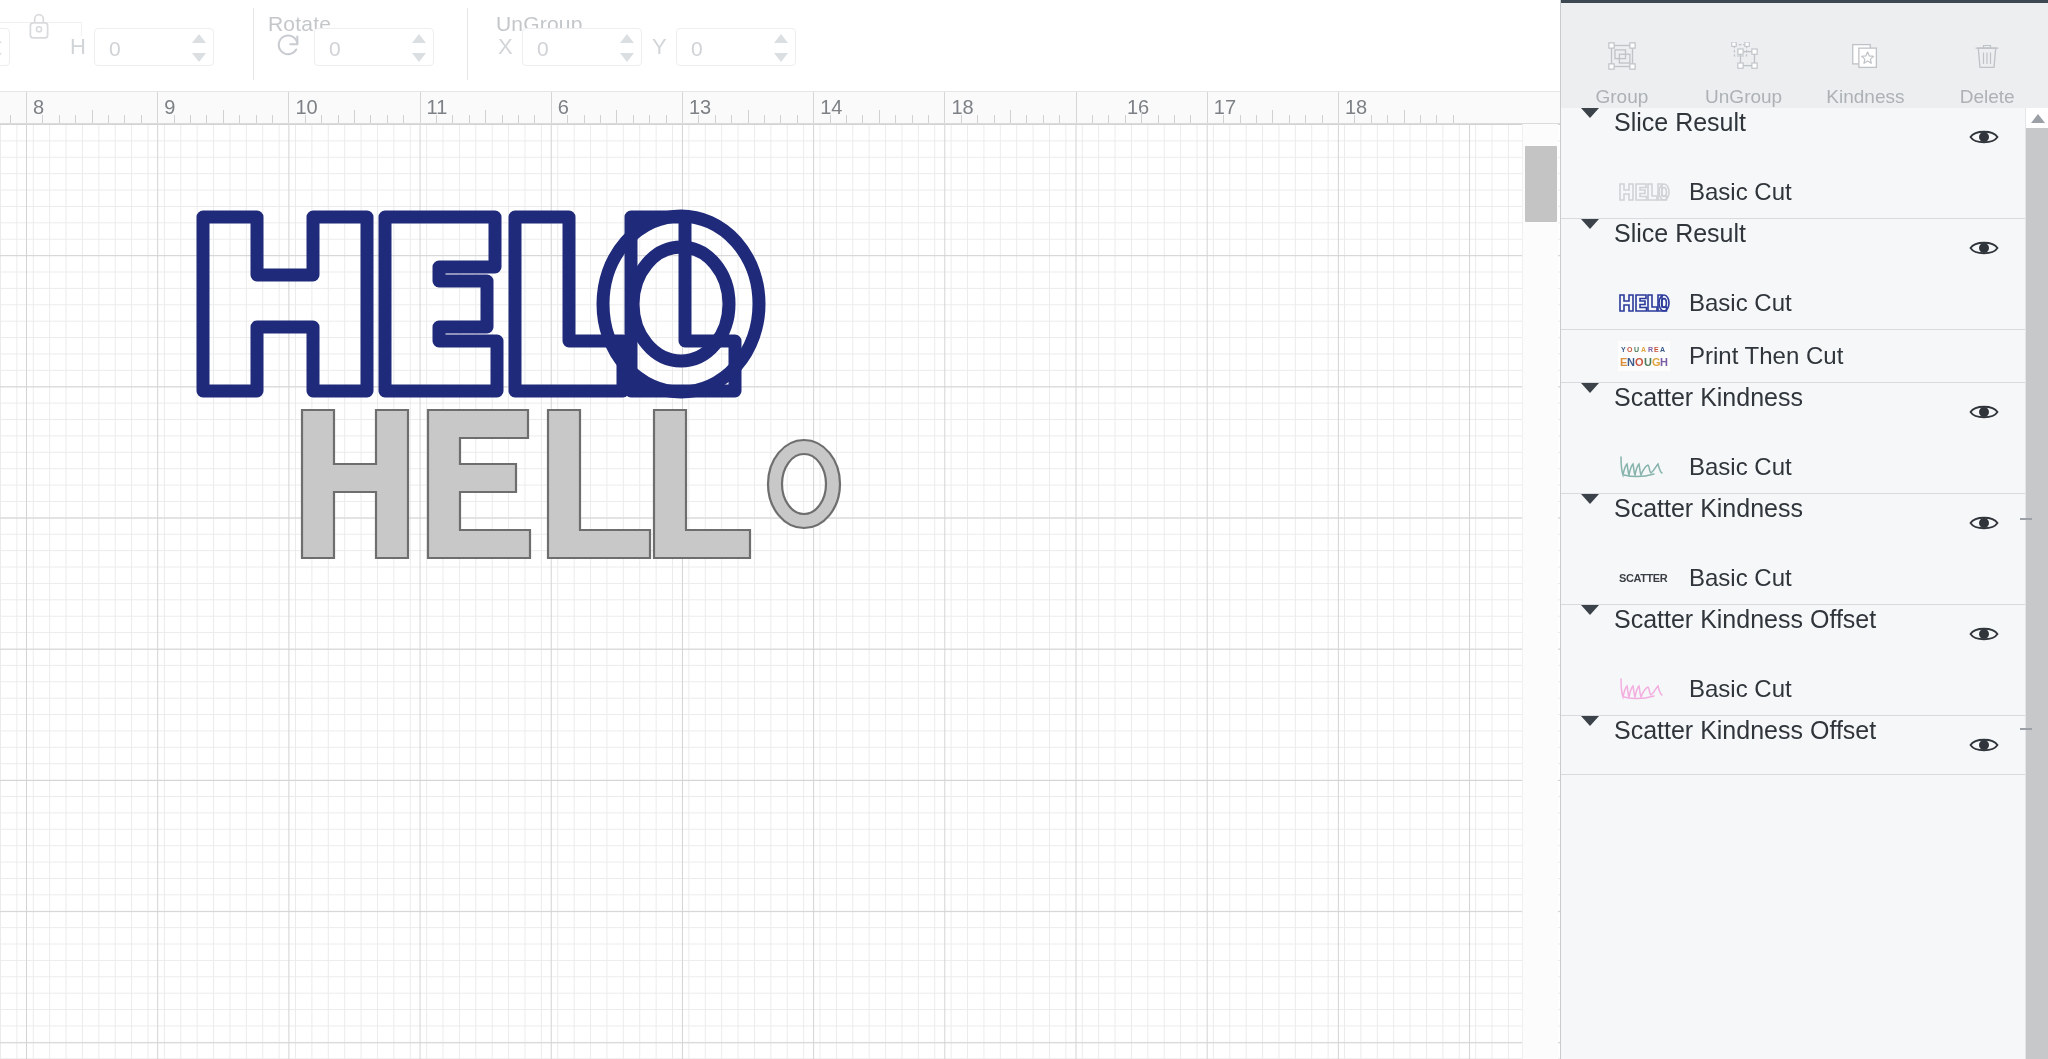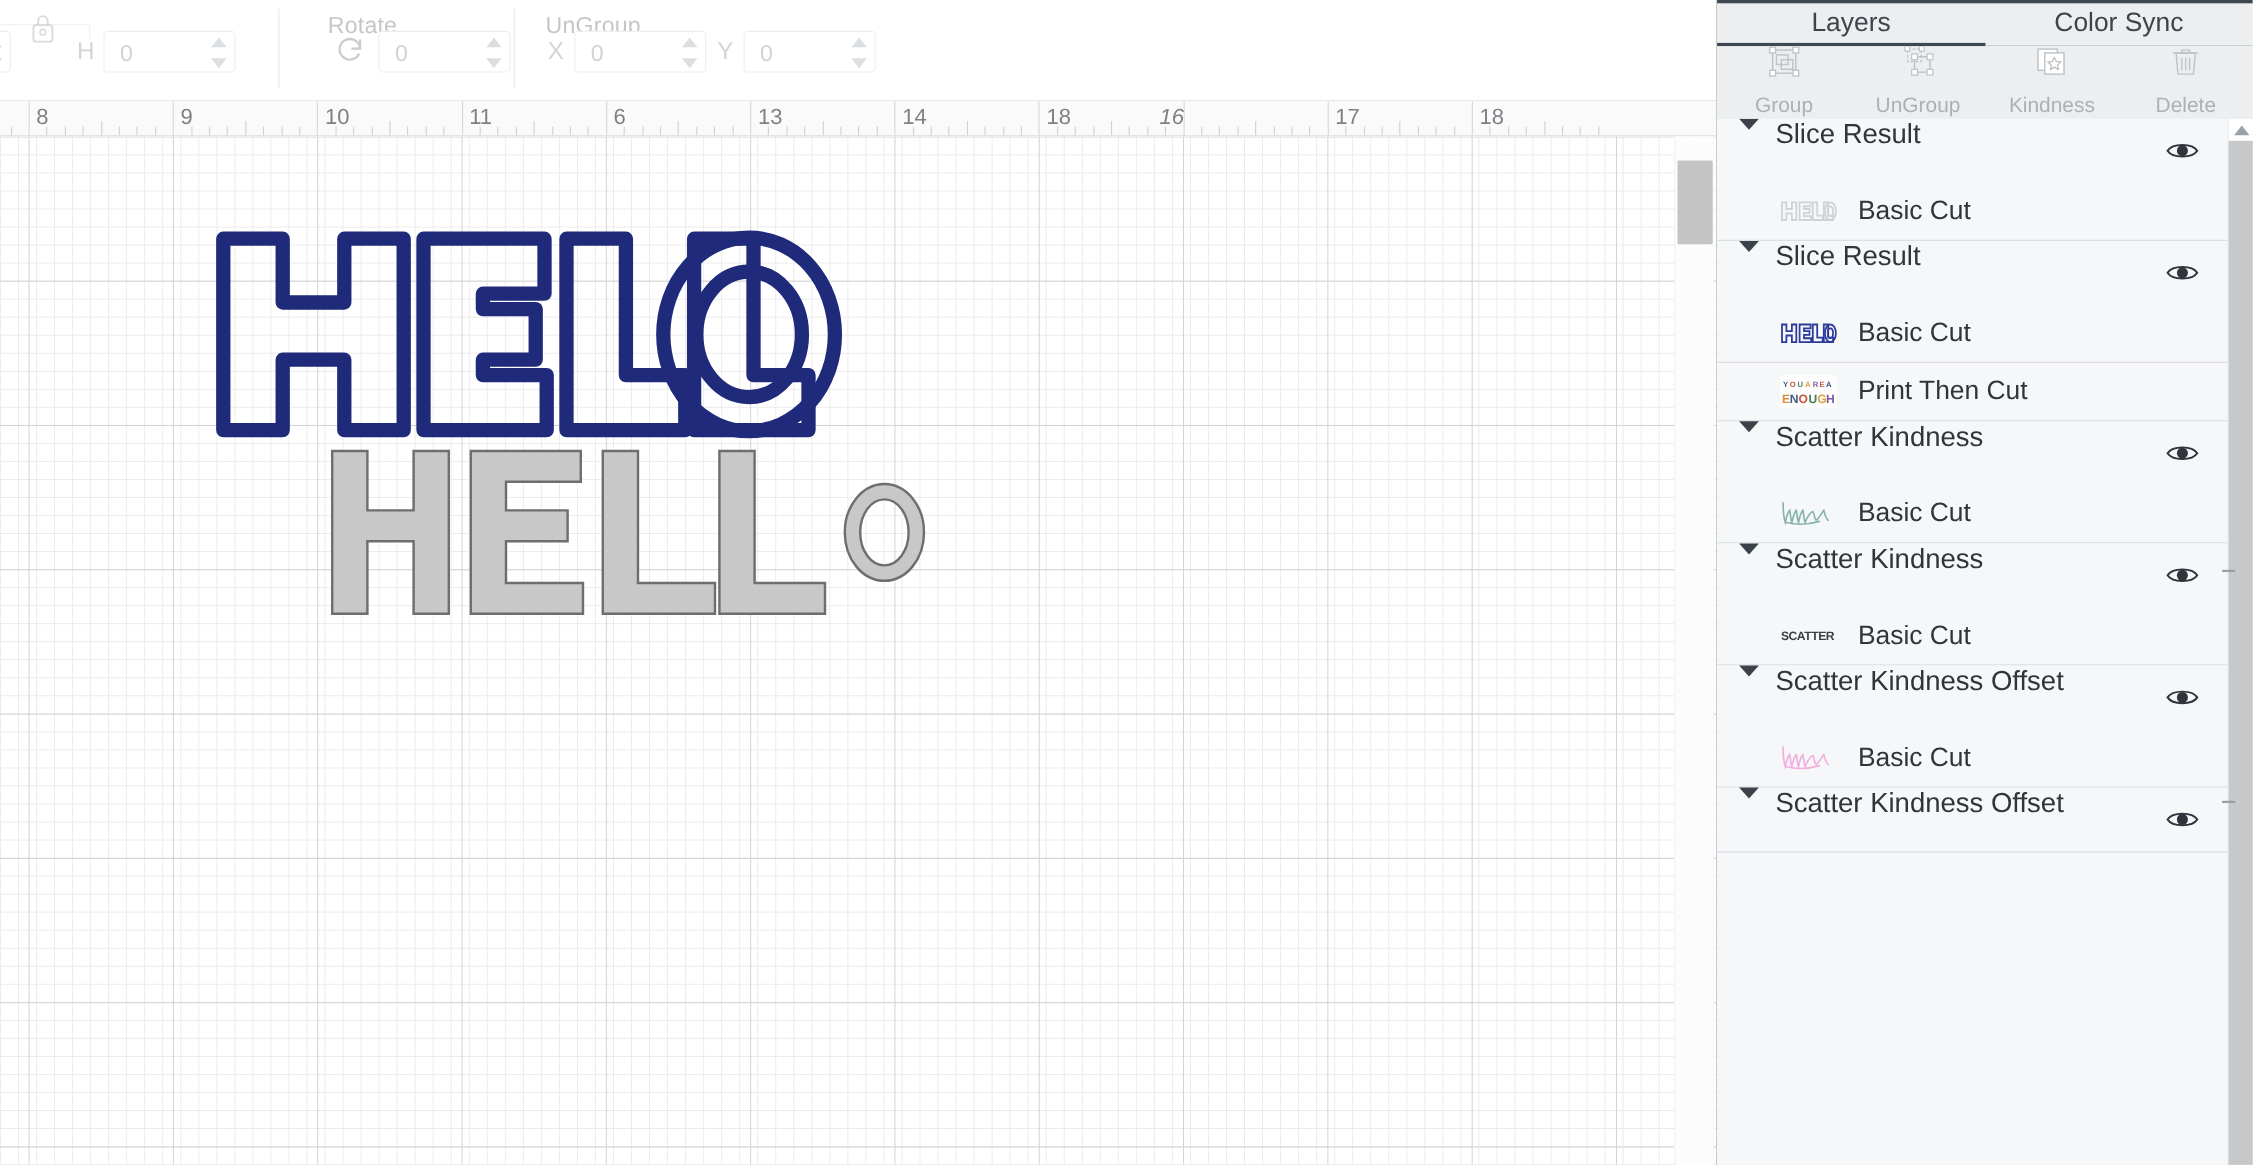--- a/index.html
+++ b/index.html
@@ -273,21 +273,21 @@
         <span class="val">0</span>
         <span class="spin">
             <i class="up"></i>
             <i class="dn"></i>
           </span>
       </div>
     </div>
 
     <div class="tb-divider" style="left:253px"></div>
 
-    <div class="tb-group" style="left:286px;width:200px">
+    <div class="tb-group" style="left:256px;width:200px">
       <span class="tb-group-label" style="left:12px">Rotate</span>
       <svg class="rot-ico" style="left:18px;top:32px" viewBox="0 0 24 24">
         <path d="M20 10 A8 8 0 1 0 19 15" fill="none" stroke="#c9ccd0" stroke-width="1.8" stroke-linecap="round"></path>
         <path d="M20 4 L20 10.5 L14 10.5" fill="none" stroke="#c9ccd0" stroke-width="1.8" stroke-linecap="round" stroke-linejoin="round"></path>
       </svg>
       <div class="num-field" style="left:58px;top:28px;width:120px">
         <span class="val">0</span>
         <span class="spin">
             <i class="up"></i>
             <i class="dn"></i>
@@ -385,21 +385,21 @@
       <div class="r-major" style="left: 944.4px;"></div>
       <div class="r-num" style="left: 951.4px;">18</div>
       <div class="r-tick" style="left: 961px; height: 8px;"></div>
       <div class="r-tick" style="left: 977px; height: 8px;"></div>
       <div class="r-tick" style="left: 994px; height: 8px;"></div>
       <div class="r-tick" style="left: 1010px; height: 13px;"></div>
       <div class="r-tick" style="left: 1026px; height: 8px;"></div>
       <div class="r-tick" style="left: 1043px; height: 8px;"></div>
       <div class="r-tick" style="left: 1059px; height: 8px;"></div>
       <div class="r-major" style="left: 1075.6px;"></div>
-      <div class="r-num" style="left: 1054px; font-style: italic;">16</div>
+      <div class="r-num" style="left: 1127px;">16</div>
       <div class="r-tick" style="left: 1092px; height: 8px;"></div>
       <div class="r-tick" style="left: 1108px; height: 8px;"></div>
       <div class="r-tick" style="left: 1125px; height: 8px;"></div>
       <div class="r-tick" style="left: 1141px; height: 13px;"></div>
       <div class="r-tick" style="left: 1158px; height: 8px;"></div>
       <div class="r-tick" style="left: 1174px; height: 8px;"></div>
       <div class="r-tick" style="left: 1190px; height: 8px;"></div>
       <div class="r-major" style="left: 1206.8px;"></div>
       <div class="r-num" style="left: 1213.8px;">17</div>
       <div class="r-tick" style="left: 1223px; height: 8px;"></div>
@@ -460,24 +460,20 @@
     </svg>
   </div>
 
   <div class="cv-scroll">
     <div class="cv-thumb"></div>
   </div>
 
   <div class="panel">
     <div class="panel-topline"></div>
 
-    <div class="tabs">
-      <div class="tab active">Layers</div>
-      <div class="tab inactive">Color Sync</div>
-    </div>
 
     <div class="actions">
       <div class="action">
         <svg class="action-ico" viewBox="0 0 34 32">
           <rect x="5" y="4" width="24" height="24" fill="none" stroke="#bfc3c7" stroke-width="1.5"></rect>
           <rect x="9" y="9" width="12" height="10" fill="none" stroke="#bfc3c7" stroke-width="1.5"></rect>
           <rect x="14" y="14" width="12" height="10" fill="none" stroke="#bfc3c7" stroke-width="1.5"></rect>
           <rect x="2" y="1" width="6" height="6" fill="#fff" stroke="#bfc3c7" stroke-width="1.4"></rect>
           <rect x="26" y="1" width="6" height="6" fill="#fff" stroke="#bfc3c7" stroke-width="1.4"></rect>
           <rect x="2" y="25" width="6" height="6" fill="#fff" stroke="#bfc3c7" stroke-width="1.4"></rect>

